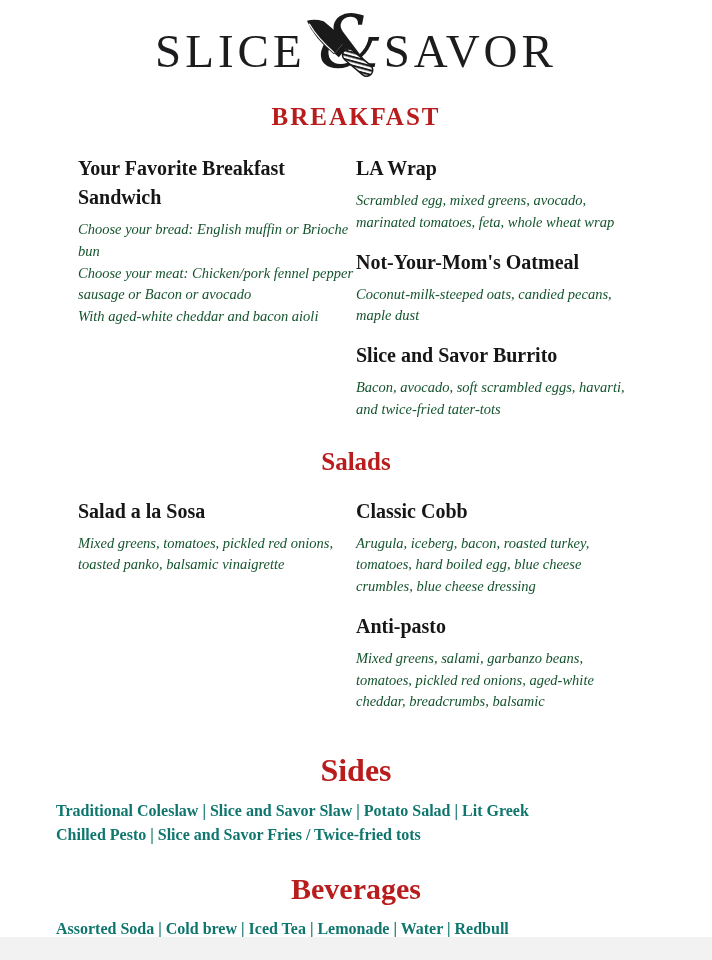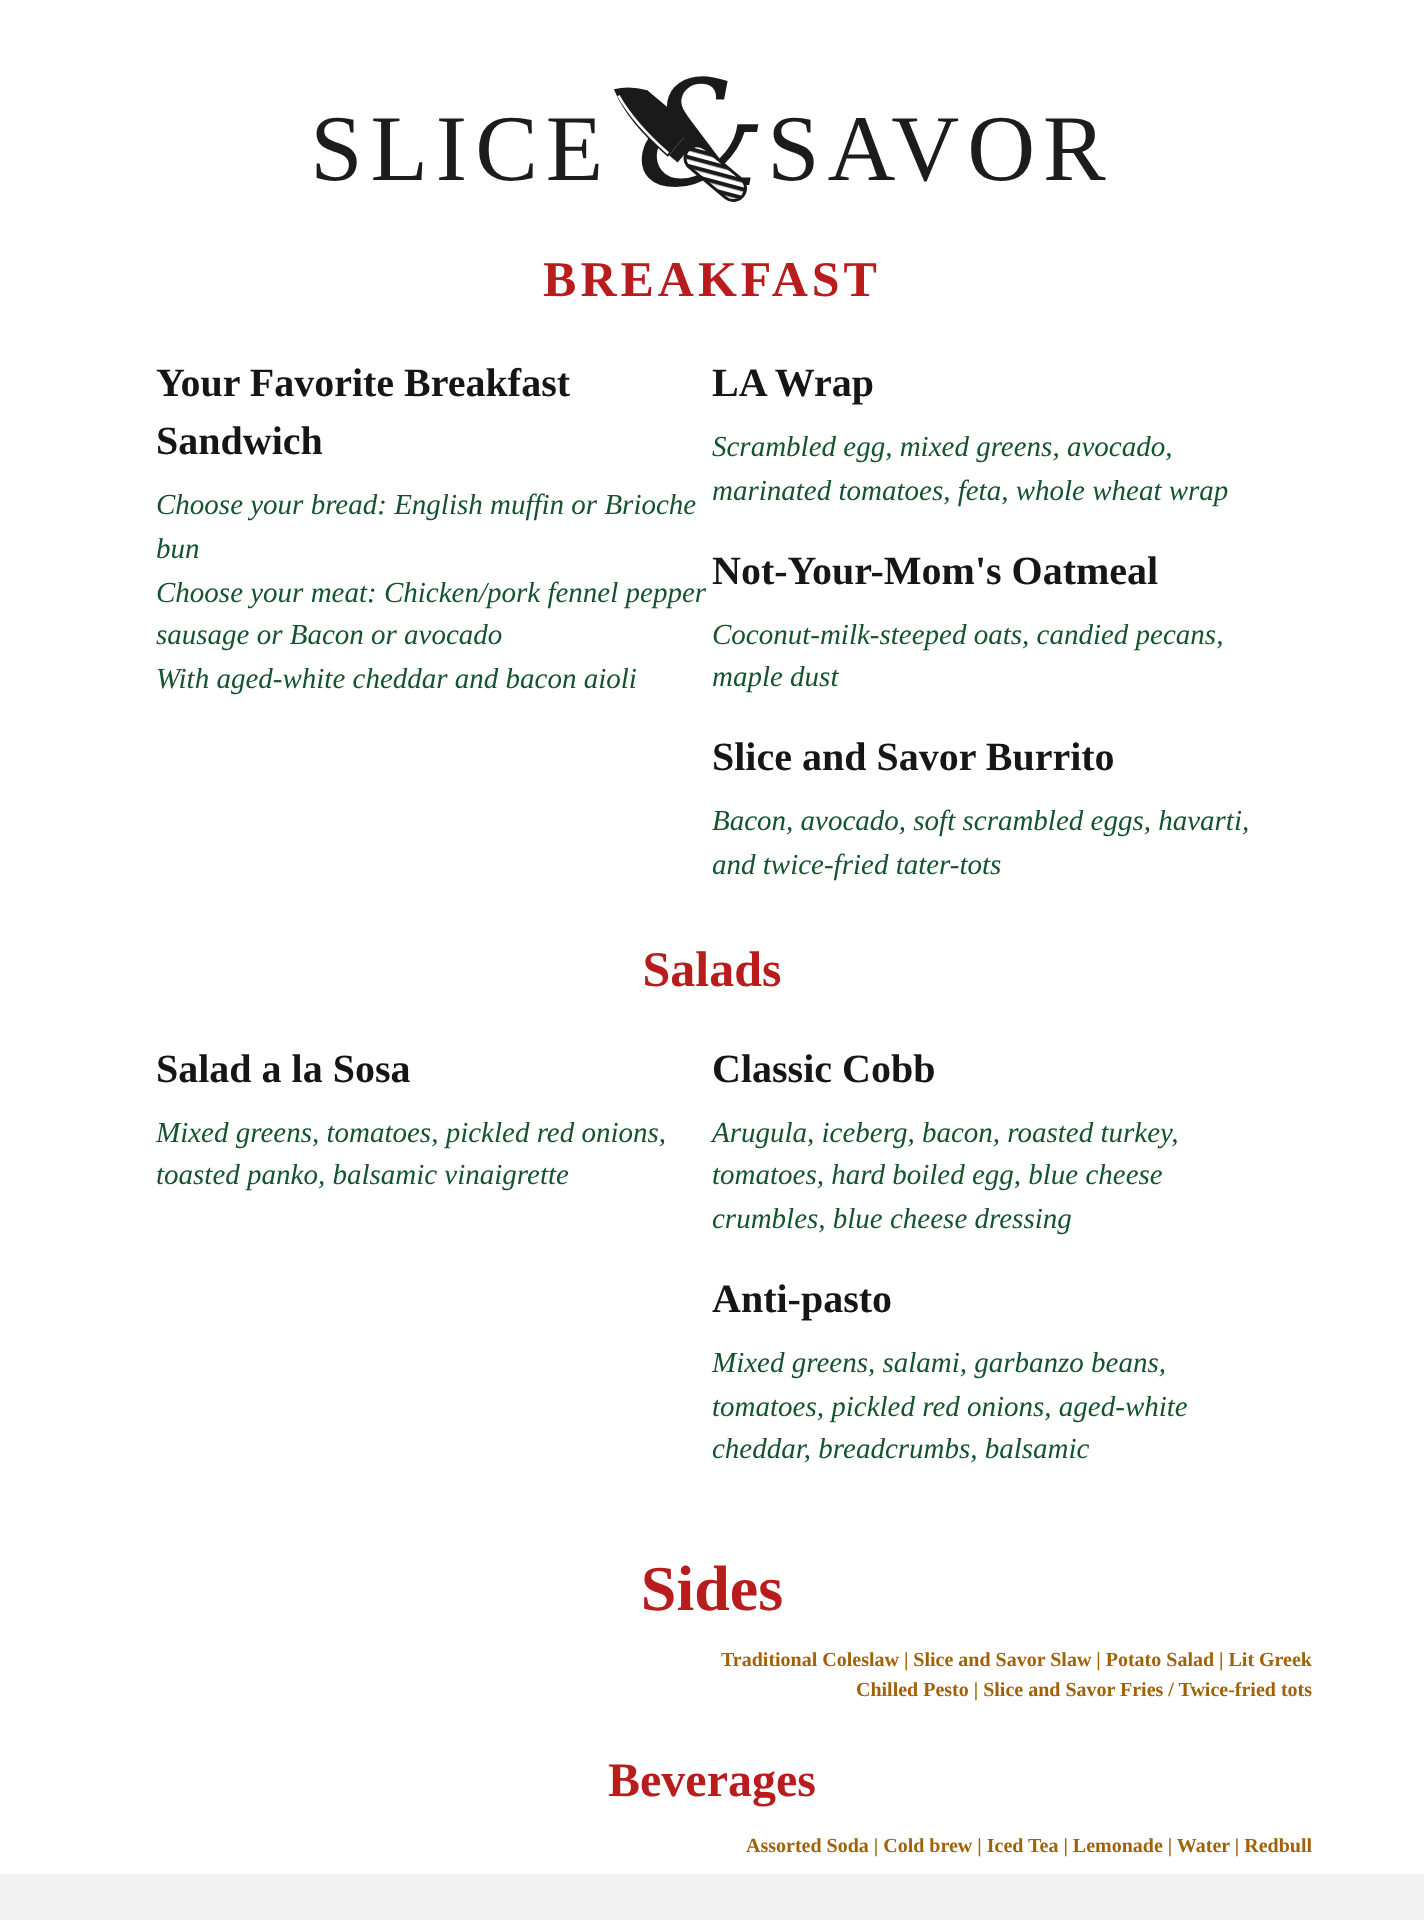--- a/index.html
+++ b/index.html
@@ -4,21 +4,20 @@
 <style>
   * { box-sizing: border-box; }
   html, body { margin: 0; padding: 0; background: #f2f2f2; }
   .page {
     width: 712px;
     height: 937px;
     margin: 0 auto;
     background: #ffffff;
     color: #1b1b1b;
     font-family: "Liberation Serif", "DejaVu Serif", serif;
-    padding-top: 24px;
     overflow: hidden;
     position: relative;
   }
 
   
   .logo {
     display: flex;
     align-items: center;
     justify-content: center;
     height: 92px;
@@ -44,21 +43,21 @@
     text-align: center;
     font-size: 25px;
     font-weight: 700;
     color: #b91c1c;
     margin: 0;
     line-height: 1.2;
   }
   .title-breakfast { letter-spacing: 2px; margin: 10px 0 22px; }
   .title-salads    { margin: 26px 0 20px; }
   .title-sides     { margin: 38px 0 10px; font-size: 32px; }
-  .title-beverages { margin: 24px 0 10px; font-size: 24px; }
+  .title-beverages { margin: 24px 0 10px; font-size: 30px; }
 
   
   .columns {
     display: grid;
     grid-template-columns: 1fr 1fr;
     padding: 0 78px;
     align-items: start;
   }
   .item { margin-bottom: 14px; }
   .item:last-child { margin-bottom: 0; }
@@ -72,25 +71,25 @@
   .item-desc {
     font-style: italic;
     font-size: 14.5px;
     line-height: 1.5;
     color: #14532d;
     margin: 0;
   }
 
   
   .center-line {
-    text-align: right;
+    text-align: left;
     font-weight: 700;
-    font-size: 10px;
+    font-size: 16px;
     line-height: 1.5;
-    color: #a16207;
+    color: #0f766e;
     margin: 0 auto;
     max-width: 600px;
   }
 </style>
 </head>
 <body>
 
 <div class="page">
 
   <header class="logo">

